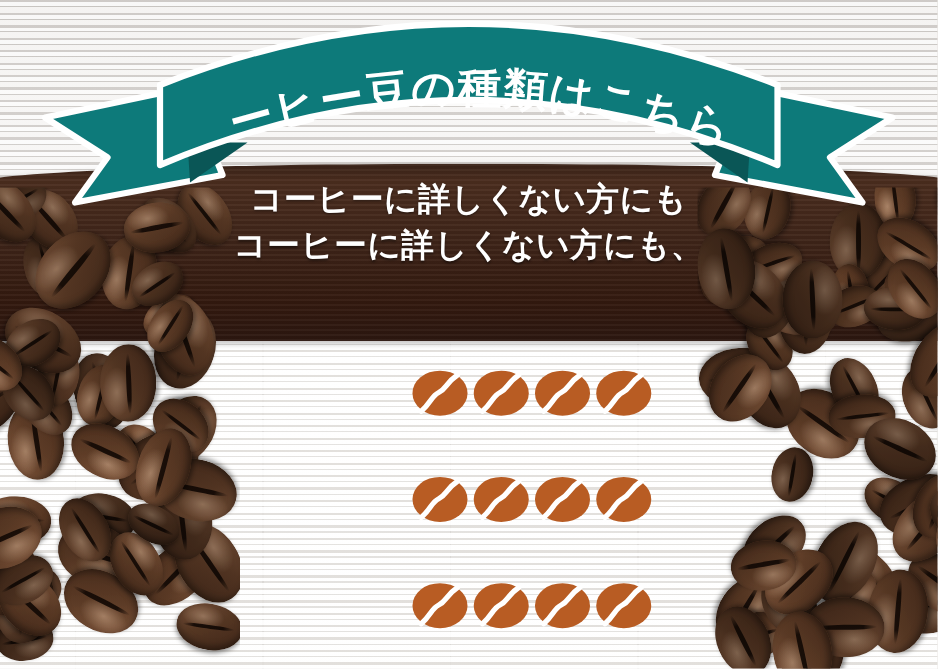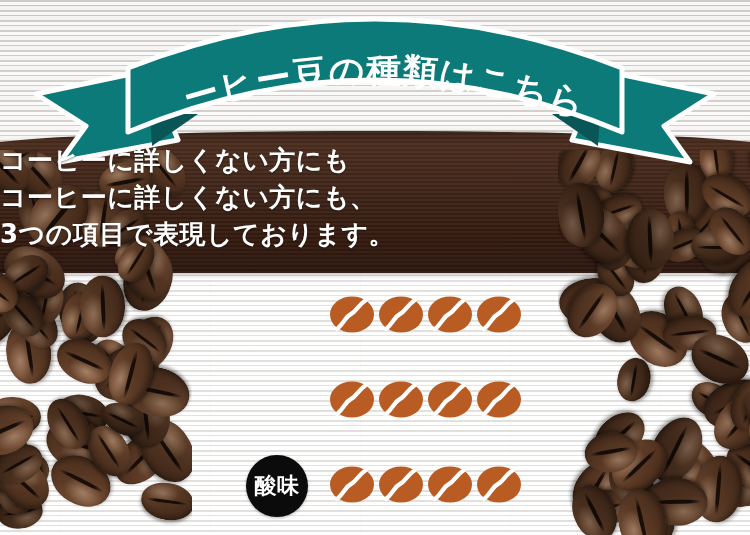--- a/index.html
+++ b/index.html
@@ -70,21 +70,21 @@
   .ribbon{position:absolute;left:0;top:22px;width:750px;height:125px;}
   .ribbon svg{display:block;width:750px;height:125px;overflow:visible;}
   .ribbon-text{
     fill:#ffffff;font-family:"DejaVu Sans","Liberation Sans",sans-serif;
     font-weight:bold;font-size:35px;letter-spacing:1px;
   }
 
   
   .headline{
     position:absolute;left:0;top:142px;width:750px;
-    text-align:left;color:#ffffff;
+    text-align:center;color:#ffffff;
     font-family:"DejaVu Sans","Liberation Sans",sans-serif;
     font-weight:bold;font-size:26px;line-height:37px;
     letter-spacing:.5px;
     text-shadow:0 1px 2px rgba(0,0,0,.45);
   }
   .headline div{white-space:nowrap;}
 
   
   .rows{position:absolute;left:0;top:285px;width:750px;}
   .row{position:relative;height:85px;}
@@ -261,21 +261,20 @@
       <path d="M 128 110 Q 375 6 622 110 L 622 46 Q 375 -52 128 46 Z" fill="#0d7a7a" stroke="#ffffff" stroke-width="5" stroke-linejoin="round"></path>
       <text class="ribbon-text">
         <textPath href="#arcPath" startOffset="50%" text-anchor="middle" id="ribbonTextPath">コーヒー豆の種類はこちら!</textPath>
       </text>
     </svg>
   </div>
 
   <div class="headline">
     <div>コーヒーに詳しくない方にも</div>
     <div>コーヒーに詳しくない方にも、</div>
-    <div>3つの項目で表現しております。</div>
   </div>
 
   <div class="rows" id="rows">
       <div class="row">
         <div class="beans"><div class="bean"><svg viewBox="0 0 46 39" aria-hidden="true">
               <ellipse cx="23" cy="19.5" rx="22" ry="18" fill="#b85c23"></ellipse>
               <path d="M 8 34 C 16 27 16 22 22 19 C 28 16 28 11 37 5" fill="none" stroke="#ffffff" stroke-width="4.2" stroke-linecap="round"></path>
             </svg></div><div class="bean"><svg viewBox="0 0 46 39" aria-hidden="true">
               <ellipse cx="23" cy="19.5" rx="22" ry="18" fill="#b85c23"></ellipse>
               <path d="M 8 34 C 16 27 16 22 22 19 C 28 16 28 11 37 5" fill="none" stroke="#ffffff" stroke-width="4.2" stroke-linecap="round"></path>
@@ -296,23 +295,20 @@
               <path d="M 8 34 C 16 27 16 22 22 19 C 28 16 28 11 37 5" fill="none" stroke="#ffffff" stroke-width="4.2" stroke-linecap="round"></path>
             </svg></div><div class="bean"><svg viewBox="0 0 46 39" aria-hidden="true">
               <ellipse cx="23" cy="19.5" rx="22" ry="18" fill="#b85c23"></ellipse>
               <path d="M 8 34 C 16 27 16 22 22 19 C 28 16 28 11 37 5" fill="none" stroke="#ffffff" stroke-width="4.2" stroke-linecap="round"></path>
             </svg></div><div class="bean"><svg viewBox="0 0 46 39" aria-hidden="true">
               <ellipse cx="23" cy="19.5" rx="22" ry="18" fill="#b85c23"></ellipse>
               <path d="M 8 34 C 16 27 16 22 22 19 C 28 16 28 11 37 5" fill="none" stroke="#ffffff" stroke-width="4.2" stroke-linecap="round"></path>
             </svg></div></div>
       </div>
       <div class="row">
-        <div class="badge">
-          <span>酸味</span>
-        </div>
         <div class="beans"><div class="bean"><svg viewBox="0 0 46 39" aria-hidden="true">
               <ellipse cx="23" cy="19.5" rx="22" ry="18" fill="#b85c23"></ellipse>
               <path d="M 8 34 C 16 27 16 22 22 19 C 28 16 28 11 37 5" fill="none" stroke="#ffffff" stroke-width="4.2" stroke-linecap="round"></path>
             </svg></div><div class="bean"><svg viewBox="0 0 46 39" aria-hidden="true">
               <ellipse cx="23" cy="19.5" rx="22" ry="18" fill="#b85c23"></ellipse>
               <path d="M 8 34 C 16 27 16 22 22 19 C 28 16 28 11 37 5" fill="none" stroke="#ffffff" stroke-width="4.2" stroke-linecap="round"></path>
             </svg></div><div class="bean"><svg viewBox="0 0 46 39" aria-hidden="true">
               <ellipse cx="23" cy="19.5" rx="22" ry="18" fill="#b85c23"></ellipse>
               <path d="M 8 34 C 16 27 16 22 22 19 C 28 16 28 11 37 5" fill="none" stroke="#ffffff" stroke-width="4.2" stroke-linecap="round"></path>
             </svg></div><div class="bean"><svg viewBox="0 0 46 39" aria-hidden="true">

